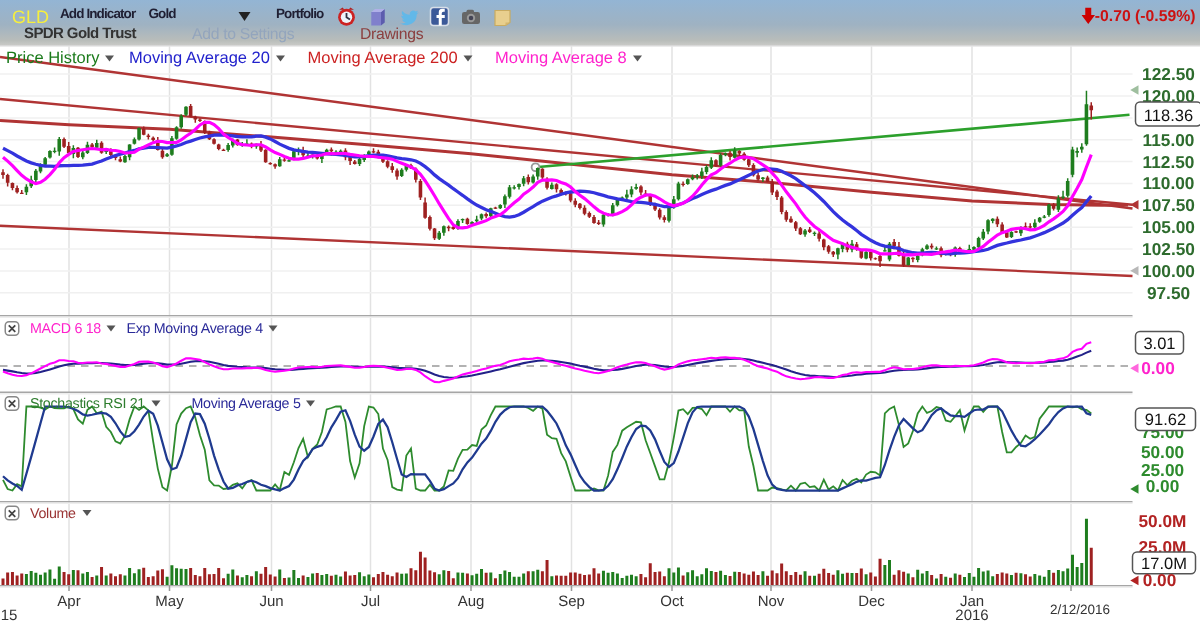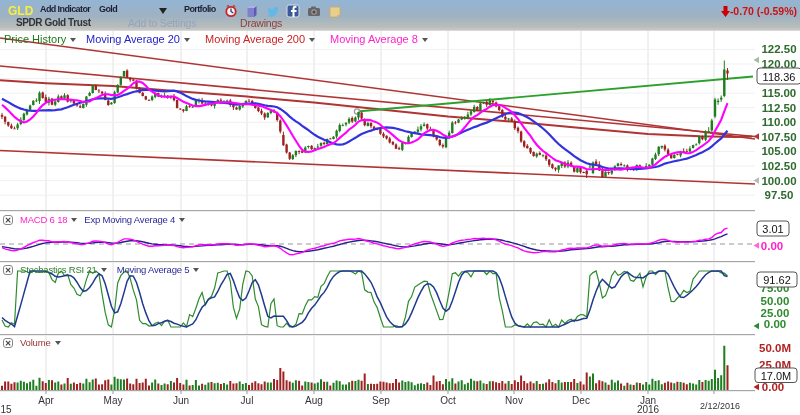--- a/index.html
+++ b/index.html
@@ -1,17 +1,17 @@
 <!DOCTYPE html>
 <html><head><meta charset="utf-8"><style>
 *{margin:0;padding:0;box-sizing:border-box}
 body{width:800px;height:415px;background:#ffffff;font-family:"Liberation Sans",sans-serif;overflow:hidden}
 #toolbar{position:absolute;left:0;top:0;width:800px;height:30px;
  background:linear-gradient(#93b5d4,#9fb2c2 55%,#b9bdba 90%,#c8c9c6)}
-.tb1{position:absolute;top:4px;height:16px;font-size:9px;font-weight:bold;letter-spacing:-0.6px;color:#1f1f33}
+.tb1{position:absolute;top:4px;height:16px;font-size:9px;font-weight:normal;letter-spacing:-0.6px;color:#1f1f33}
 .tb2{position:absolute;top:17px;height:12px;font-size:10.5px;letter-spacing:-0.2px}
 .hdr{position:absolute;font-size:11px;white-space:nowrap}
 .hdr2{position:absolute;font-size:9.5px;letter-spacing:-0.2px;white-space:nowrap}
 .tri{display:inline-block;width:0;height:0;border-left:3.5px solid transparent;
  border-right:3.5px solid transparent;border-top:4.5px solid #555;margin:0 0 1px 4px}
 .xbox{display:inline-block;width:10px;height:10px;border:1px solid #888;border-radius:3px;
  background:#fff;color:#444;font-size:8px;line-height:9px;text-align:center;font-weight:bold;
  vertical-align:middle;margin-right:7px}
 </style></head>
 <body>
@@ -164,14 +164,14 @@
 <text x="648" y="404" font-size="10" fill="#333333" font-weight="normal" text-anchor="middle" font-family="Liberation Sans,sans-serif">Jan</text>
 <text x="648" y="413" font-size="10" fill="#333333" font-weight="normal" text-anchor="middle" font-family="Liberation Sans,sans-serif">2016</text>
 <text x="6" y="413" font-size="10" fill="#333333" font-weight="normal" text-anchor="middle" font-family="Liberation Sans,sans-serif">15</text>
 <text x="720" y="409" font-size="9" fill="#333333" font-weight="normal" text-anchor="middle" font-family="Liberation Sans,sans-serif">2/12/2016</text>
 </svg>
 <div class="hdr" style="left:4px;top:33px;color:#1a7a1a">Price History<span class="tri"></span></div>
 <div class="hdr" style="left:86px;top:33px;color:#2222cc">Moving Average 20<span class="tri"></span></div>
 <div class="hdr" style="left:205px;top:33px;color:#cc2222">Moving Average 200<span class="tri"></span></div>
 <div class="hdr" style="left:330px;top:33px;color:#ff22cc">Moving Average 8<span class="tri"></span></div>
 <div class="hdr2" style="left:3px;top:214px"><span class="xbox">✕</span><span style="color:#ff22cc">MACD 6 18</span><span class="tri"></span><span style="color:#2a2a99;margin-left:7px">Exp Moving Average 4</span><span class="tri"></span></div>
-<div class="hdr2" style="left:3px;top:264px"><span class="xbox">✕</span><span style="color:#2e7d2e">Stochastics RSI 21</span><span class="tri"></span><span style="color:#2a2a99;margin-left:10px">Moving Average 5</span><span class="tri"></span></div>
+<div class="hdr2" style="left:3px;top:264px"><span class="xbox">✕</span><span style="color:#2e7d2e">Stochastics RSI 21</span><span class="tri"></span><span style="color:#2a2a99;margin-left:21px">Moving Average 5</span><span class="tri"></span></div>
 <div class="hdr2" style="left:3px;top:337px"><span class="xbox">✕</span><span style="color:#993333">Volume</span><span class="tri"></span></div>
 
 </body></html>

